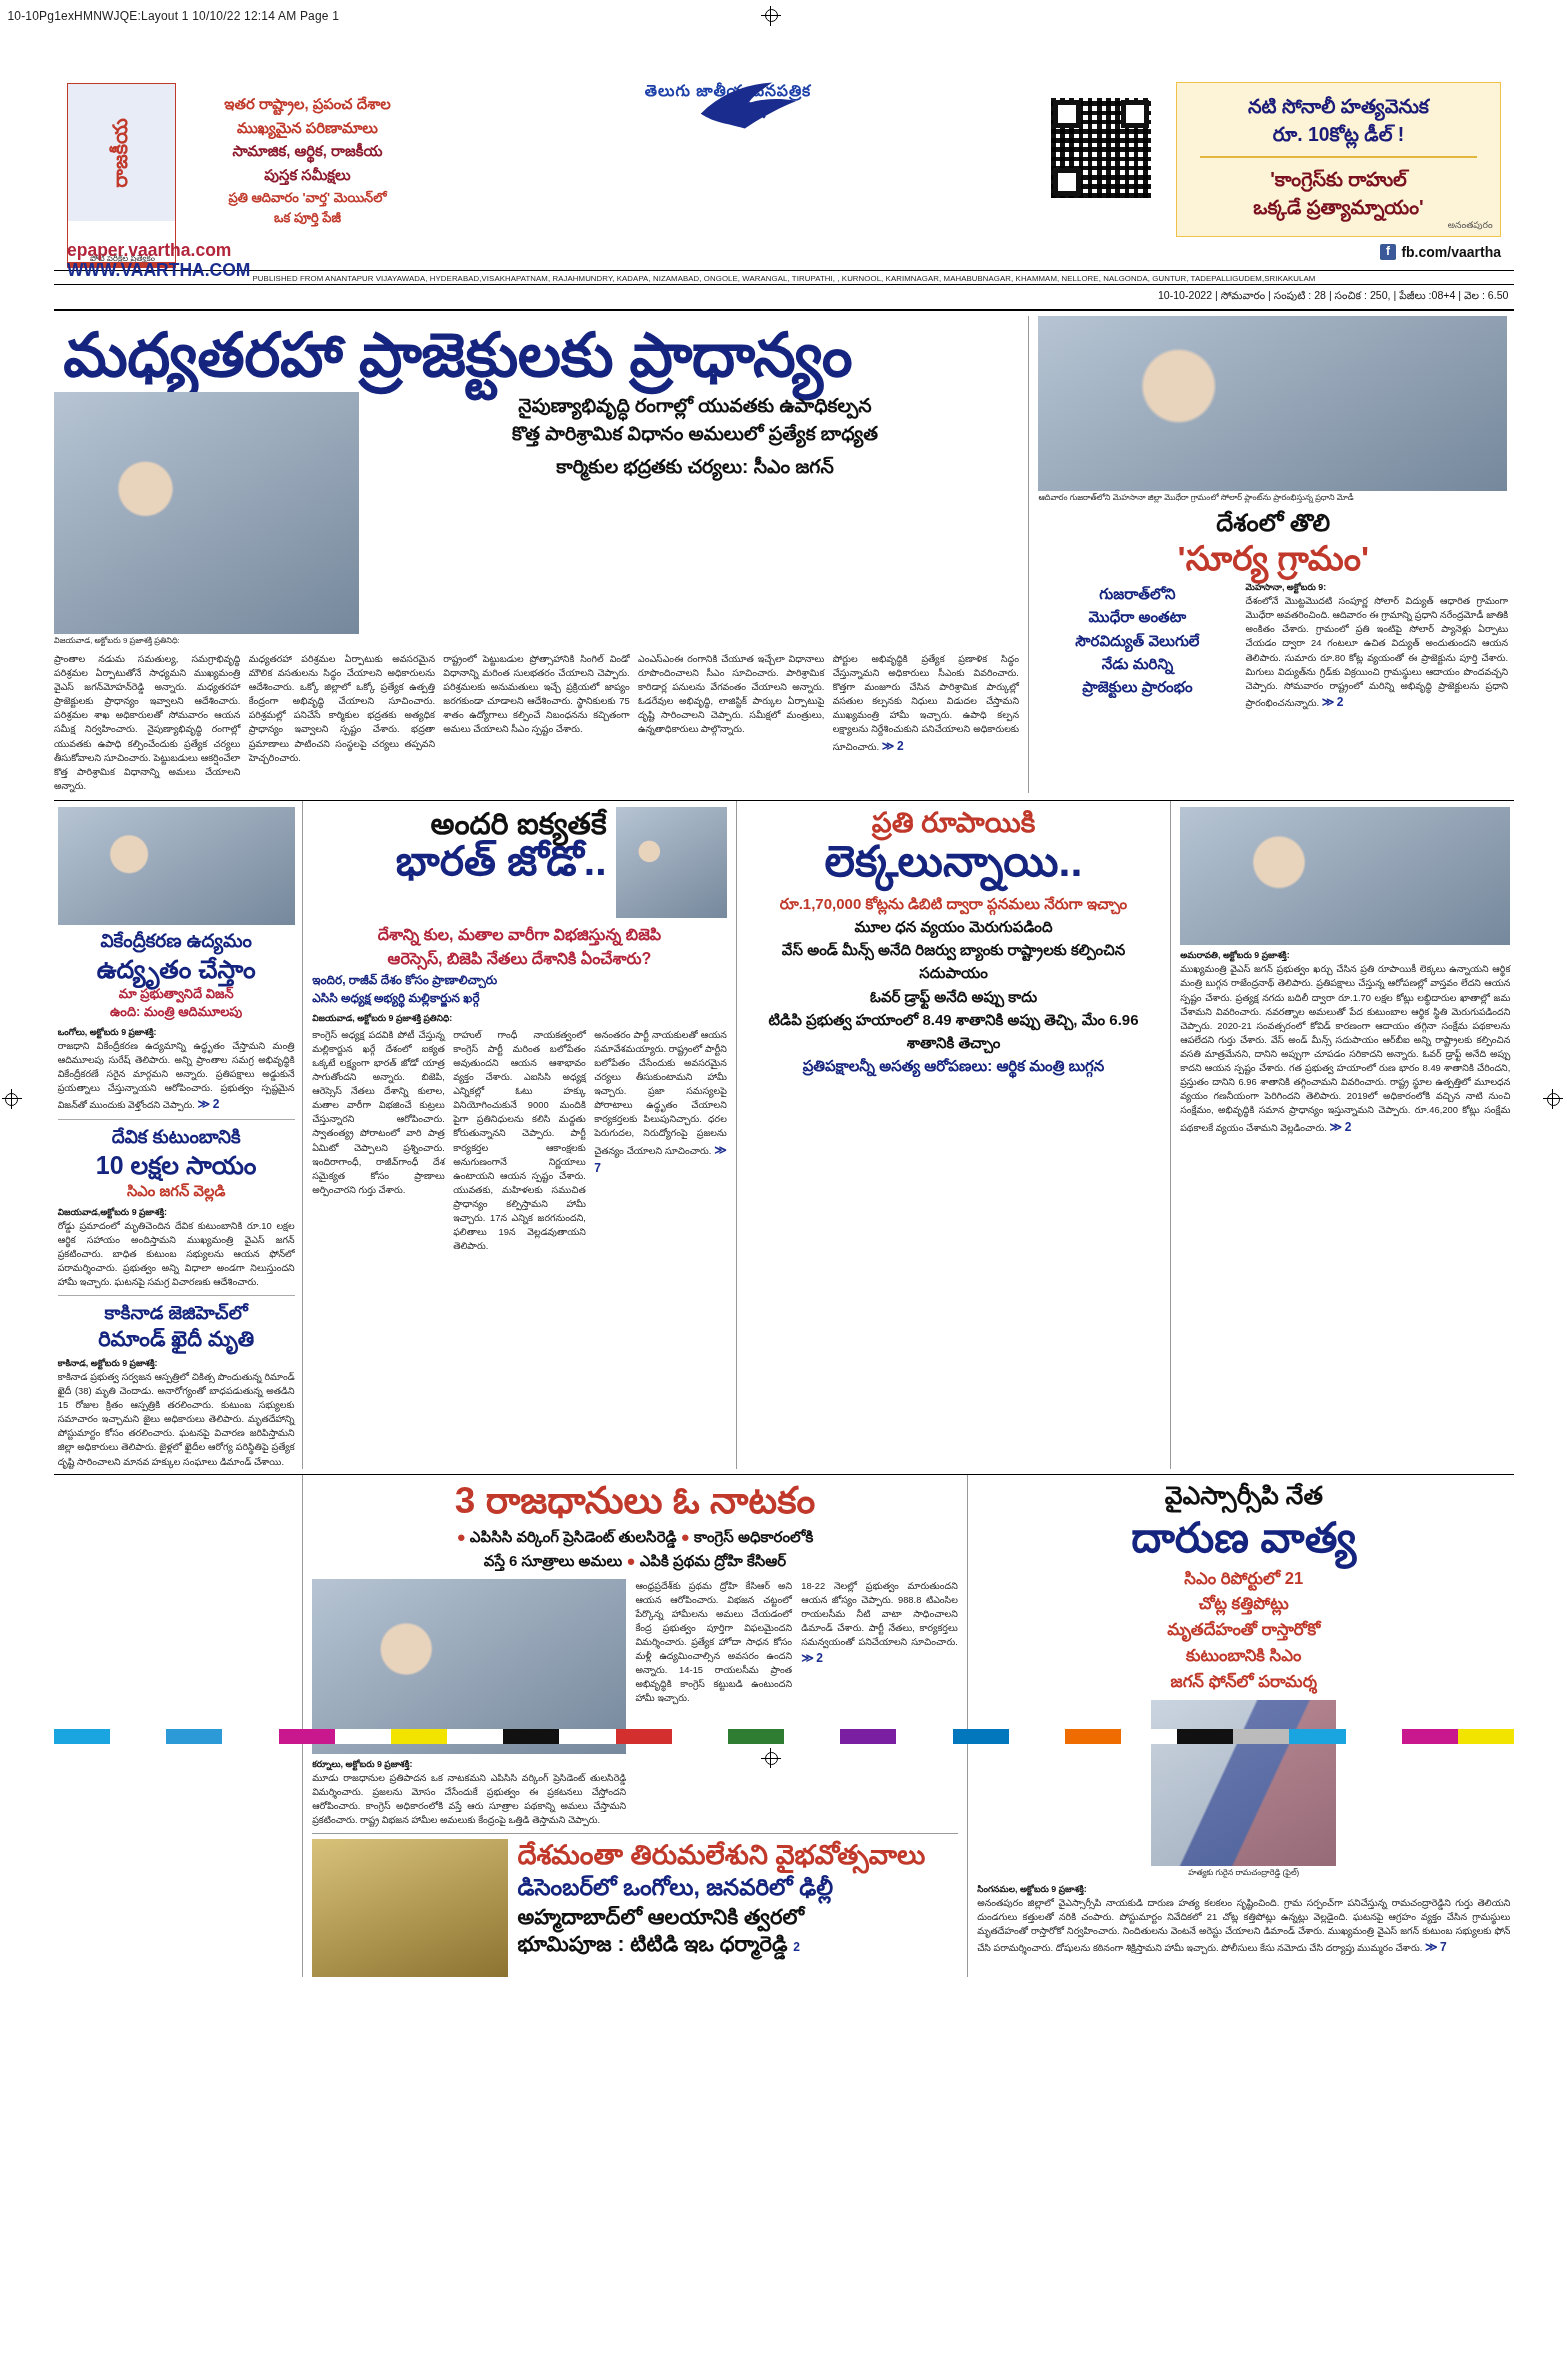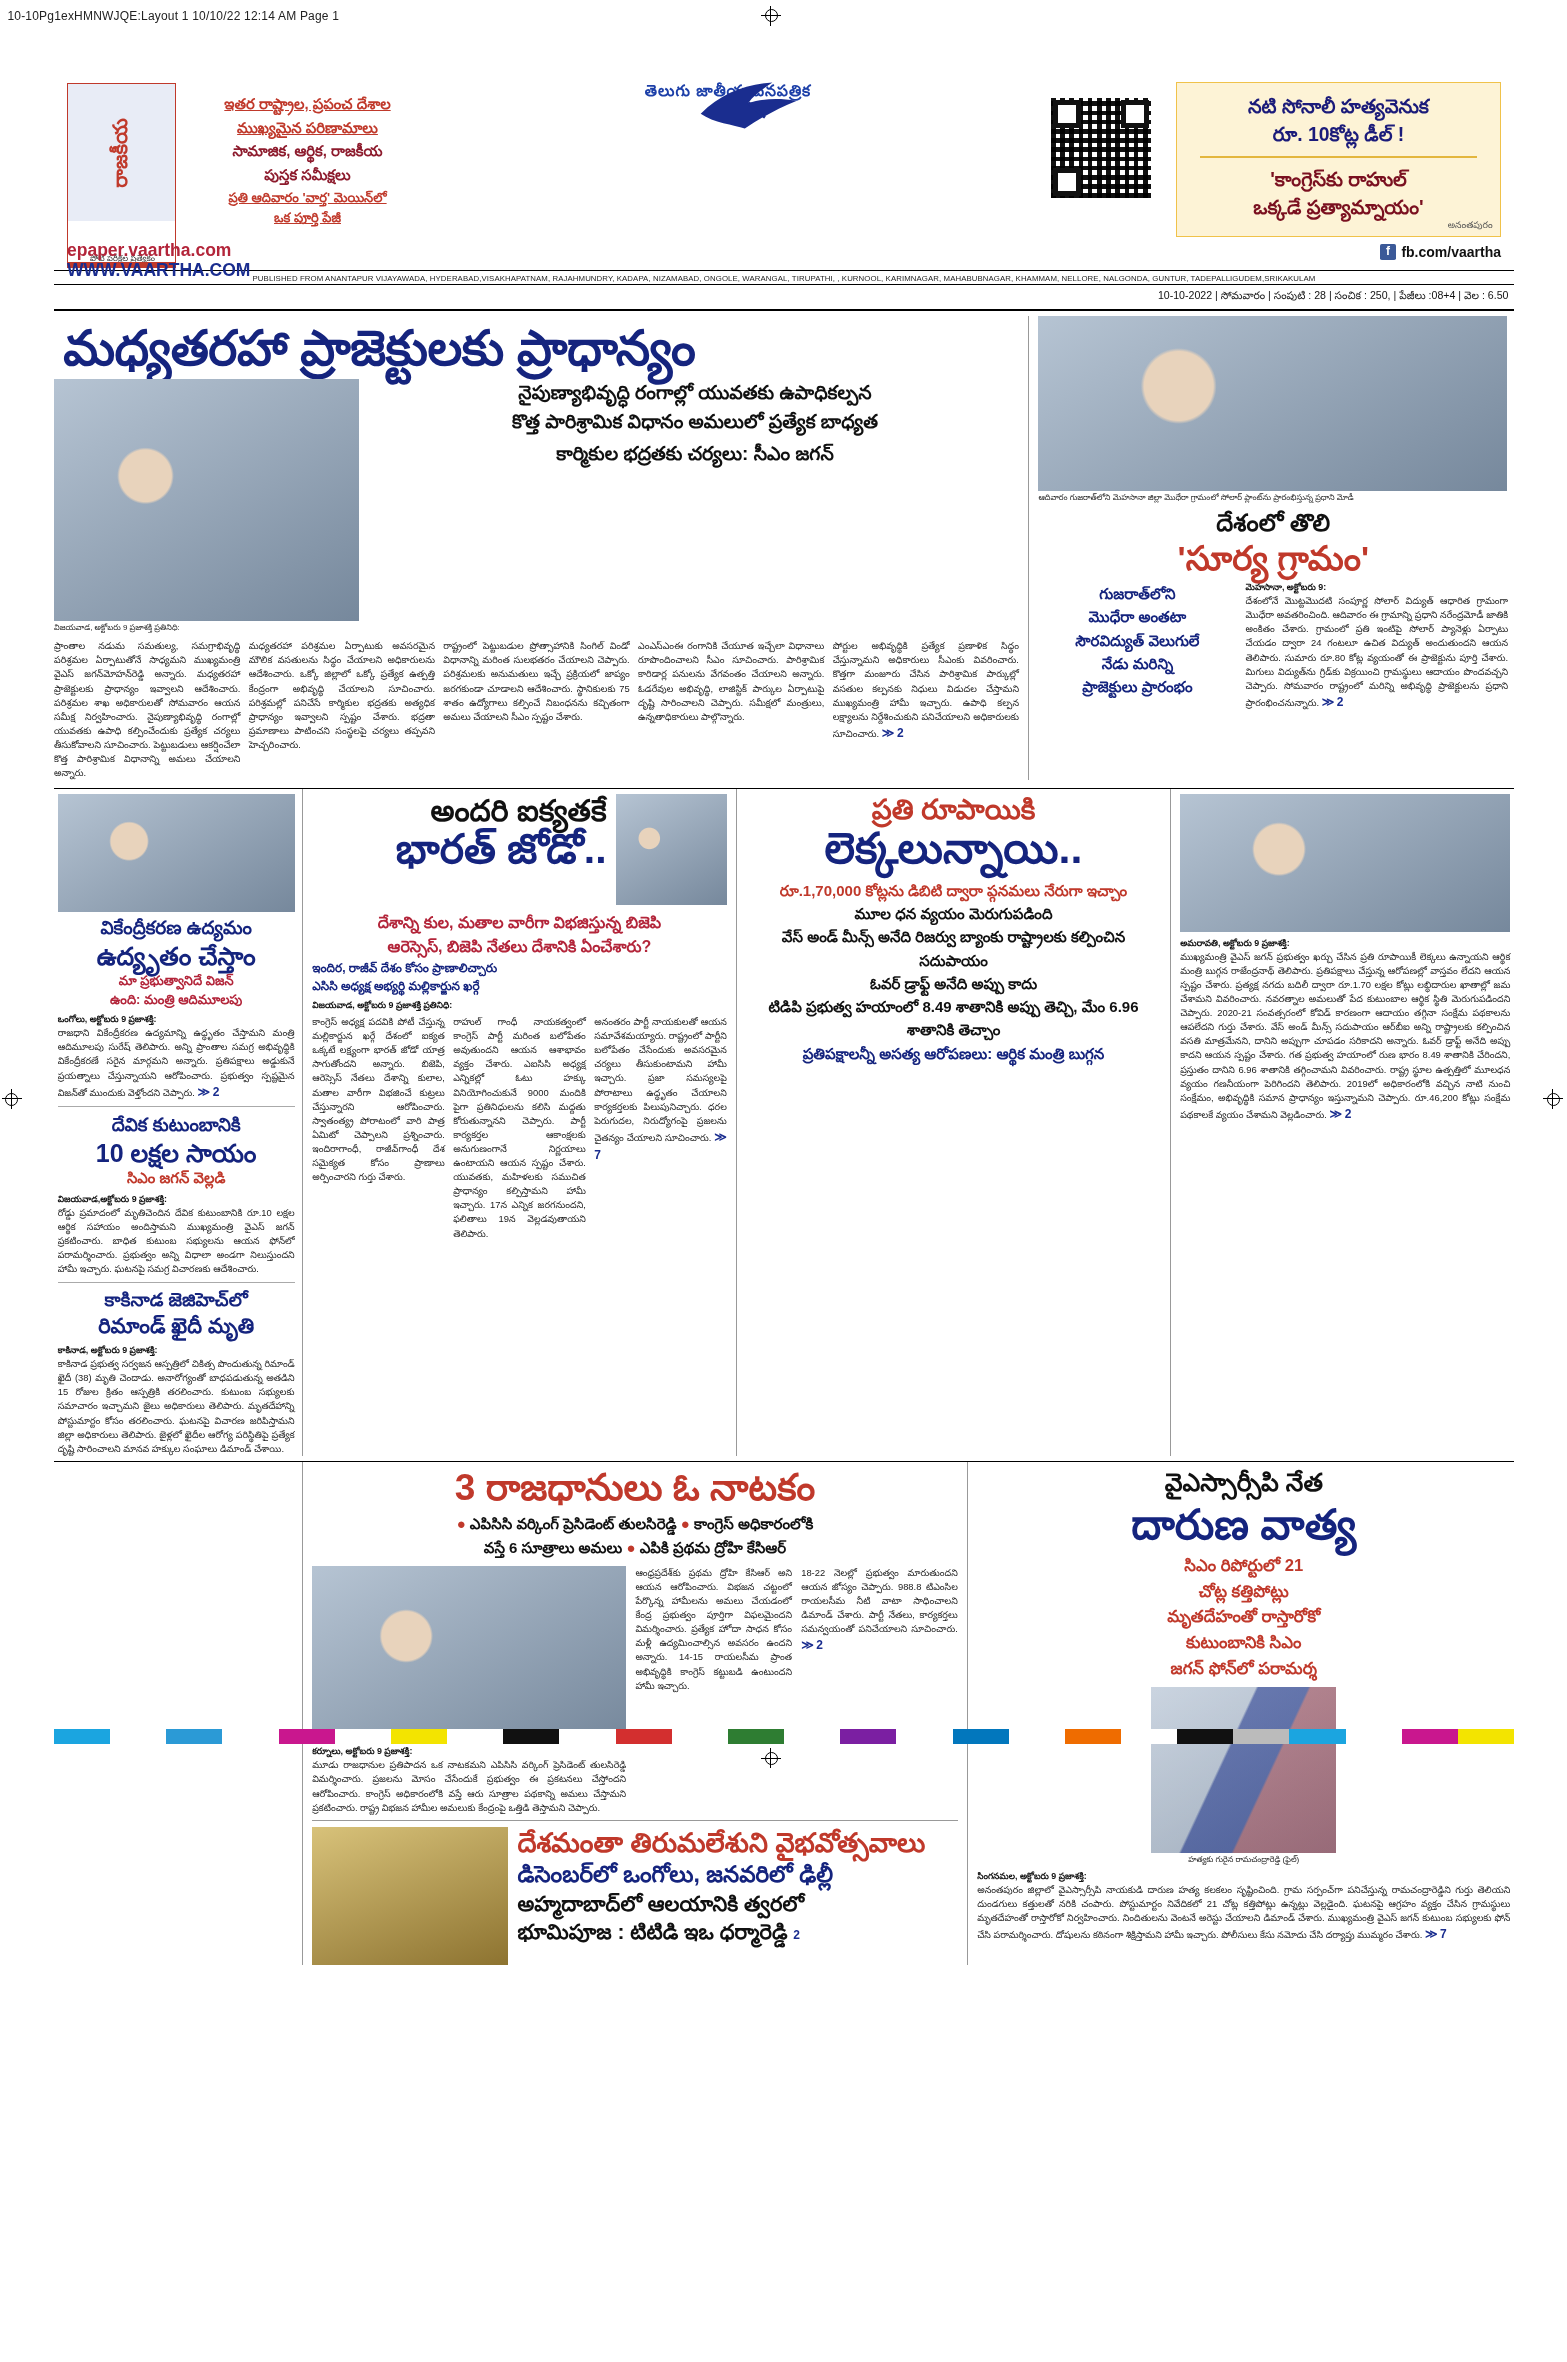--- a/index.html
+++ b/index.html
@@ -74,21 +74,21 @@
   }
   .promo-left .pl-bar {
     position: absolute; left: 0; bottom: 0; width: 109px; height: 5.5px; background: #c0392b;
   }
 
   .promo-text {
     position: absolute; left: 138px; top: 52px; width: 231px;
     color: #b3253a; font-size: 14.8px; font-weight: bold; line-height: 1.6;
     text-align: center;
   }
-  .promo-text .pt-red { color: #c0392b; text-decoration: underline; }
+  .promo-text .pt-red { color: #c0392b; }
   .promo-text .pt-dark { color: #8d1b2d; }
 
   .logo-wrap {
     position: absolute; left: 397px; top: 41px; width: 554px; text-align: center;
   }
   .logo-tag {
     font-size: 15.7px; color: #1c3fa8; font-weight: bold; letter-spacing: 0.9px;
   }
   .logo-main {
     font-size: 103px; line-height: .96; color: #1a2d8f; font-weight: bold;
@@ -151,21 +151,21 @@
   .kicker { font-size: 8.9px; font-weight: bold; color: #111; }
   .arrow { color: #1a2d8f; font-weight: bold; font-size: 12px; }
 
   
   .photo { position: relative; overflow: hidden; background: #cfd6dd; }
   .cap { font-size: 8px; line-height: 1.35; color: #222; padding-top: 1.8px; }
 
   
   .lead { position: relative; margin-top: 1.8px; }
   .lead-head {
-    font-size: 49px; font-weight: bold; color: #15247e; line-height: 1.06;
+    font-size: 61px; font-weight: bold; color: #15247e; line-height: 1.06;
     letter-spacing: -0.5px; padding: 7.4px 0 3.7px 9.2px;
     width: 960px;
   }
   .lead-grid { display: flex; gap: 9.2px; }
   .lead-left { width: 965px; }
   .lead-right { width: 480px; border-left: 0.9px solid #999; padding-left: 9.2px; }
 
   .lead-photo { width: 305px; height: 242px; background: linear-gradient(160deg,#b9c6d6,#7d8ea3); }
   .lead-sub {
     font-size: 19px; font-weight: bold; color: #111; line-height: 1.5; text-align: center;

